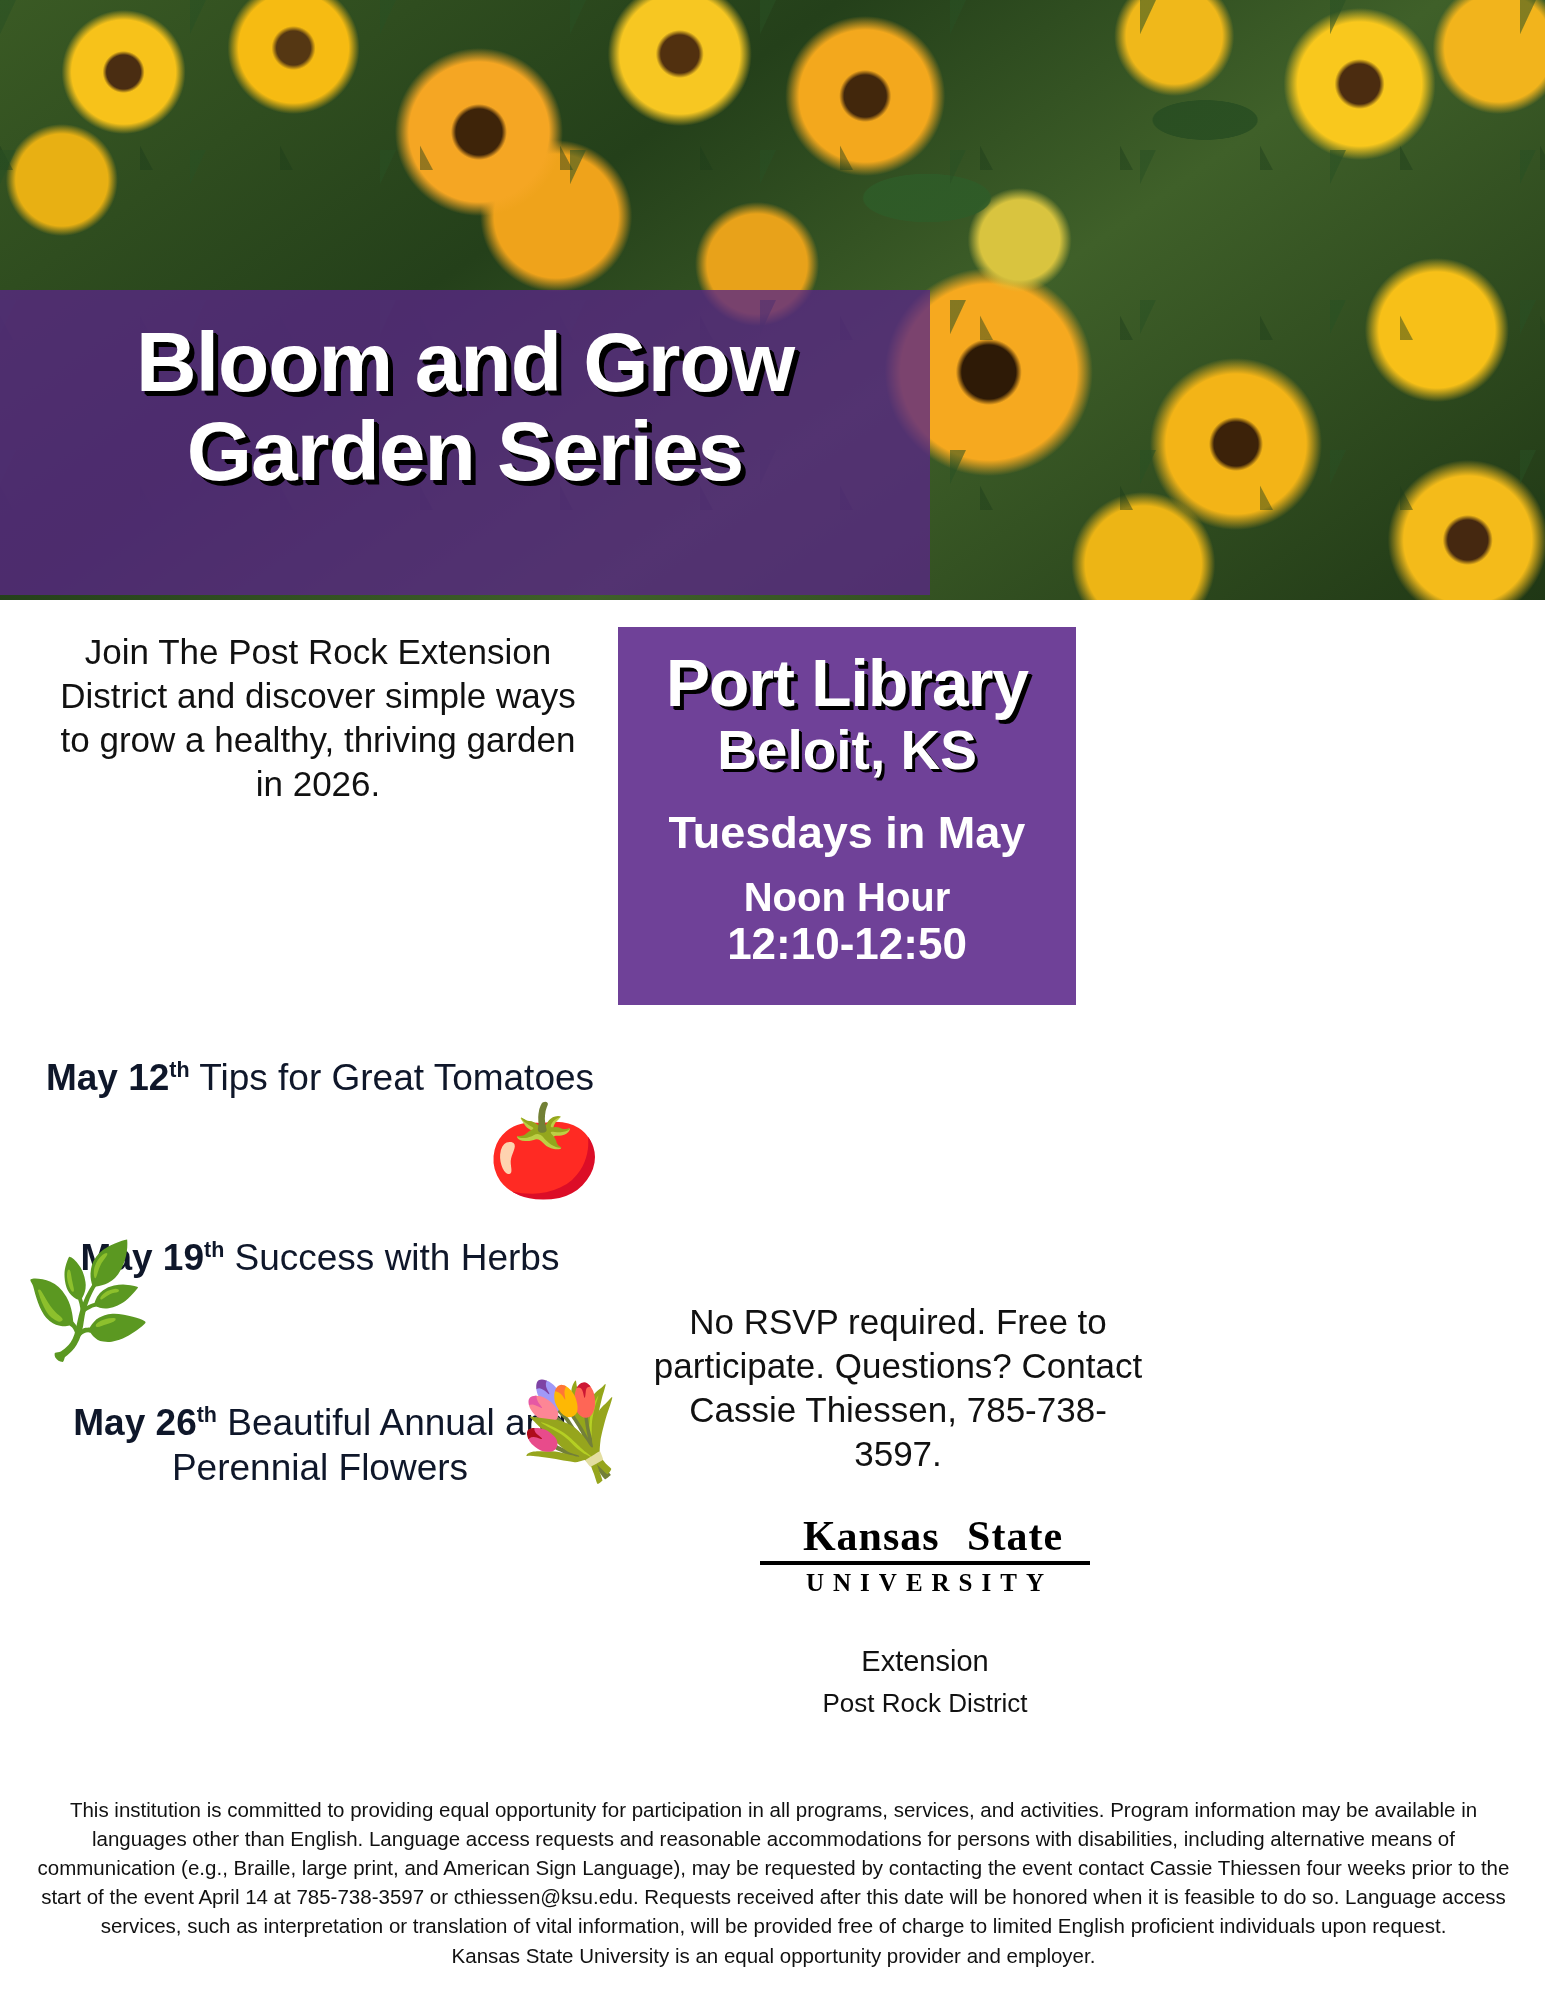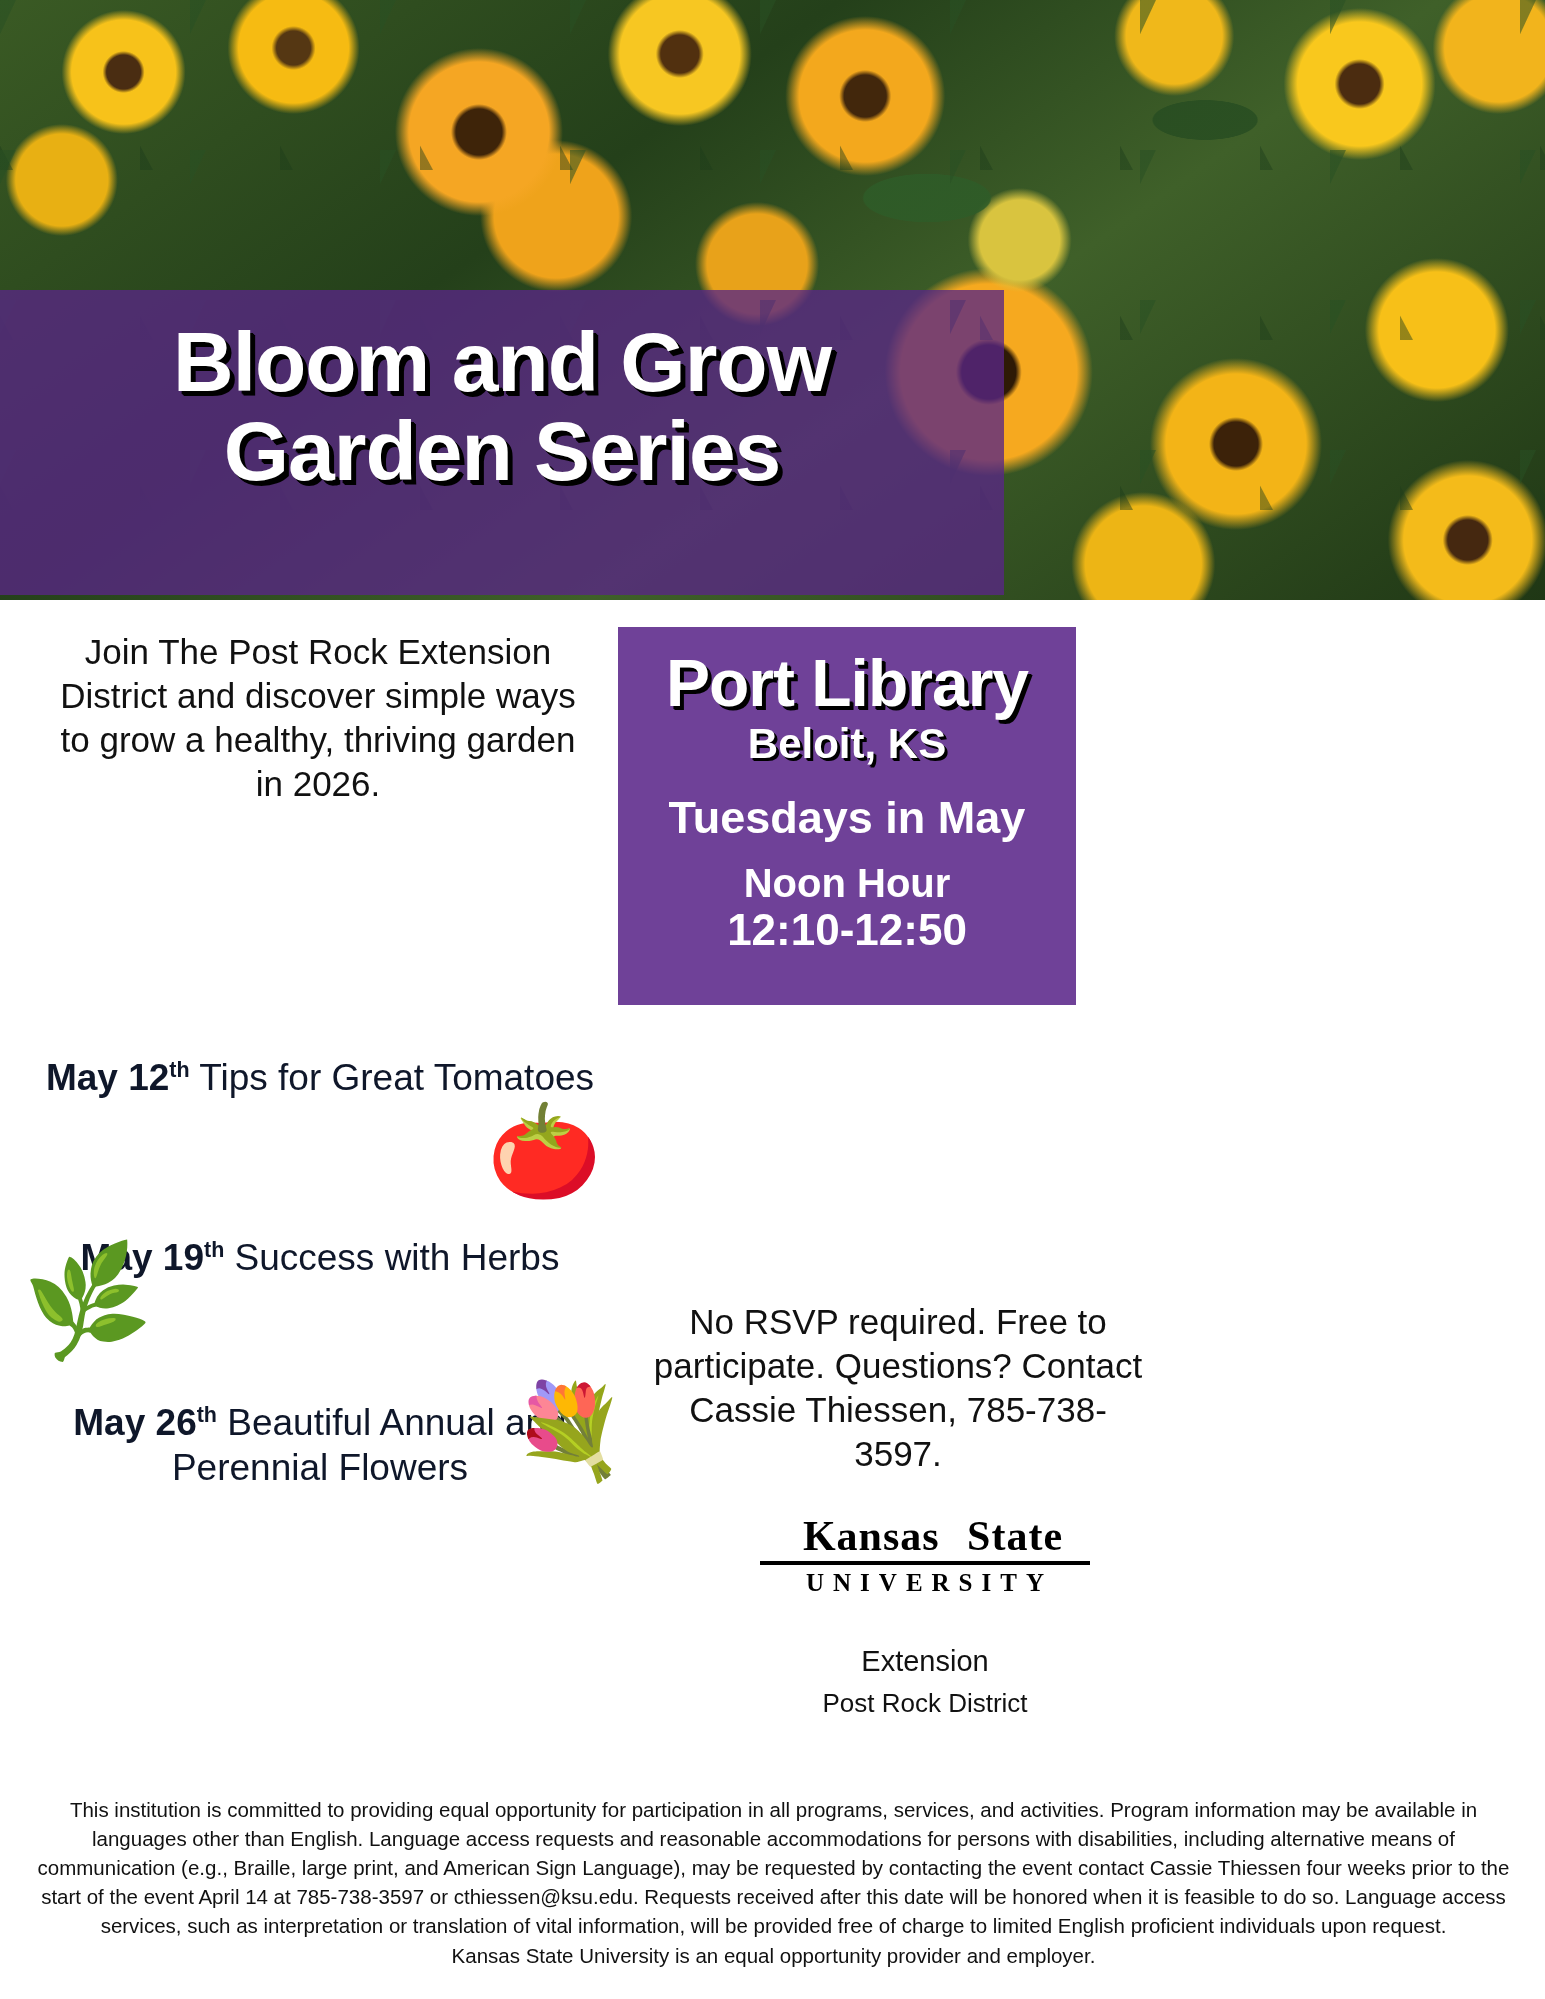--- a/index.html
+++ b/index.html
@@ -73,21 +73,21 @@
       linear-gradient(62deg, rgba(28,60,26,0.45) 0 11px, rgba(28,60,26,0) 12px) 0 0/140px 170px,
       radial-gradient(ellipse 90px 34px at 60% 33%, rgba(46,92,40,0.85) 0 70%, rgba(46,92,40,0) 72%),
       radial-gradient(ellipse 74px 28px at 78% 20%, rgba(38,76,33,0.8) 0 70%, rgba(38,76,33,0) 72%);
   }
 
   
   .title-banner {
     position: absolute;
     left: 0;
     top: 290px;
-    width: 1004px;
+    width: 930px;
     height: 305px;
     background: rgba(88, 38, 133, 0.78);
     display: flex;
     flex-direction: column;
     align-items: center;
     justify-content: flex-start;
     padding-top: 28px;
     box-sizing: border-box;
   }
   .title-line {
@@ -159,21 +159,21 @@
     color: #ffffff;
   }
   .venue-name {
     font-size: 66px;
     font-weight: 700;
     line-height: 1.05;
     letter-spacing: -1px;
     text-shadow: 4px 4px 0 #000, 3px 3px 0 #000;
   }
   .venue-city {
-    font-size: 42px;
+    font-size: 55px;
     font-weight: 700;
     line-height: 1.12;
     margin-top: 2px;
     text-shadow: 3px 3px 0 #000, 2px 2px 0 #000;
   }
   .venue-days {
     font-size: 45px;
     font-weight: 700;
     line-height: 1.1;
     margin-top: 26px;

